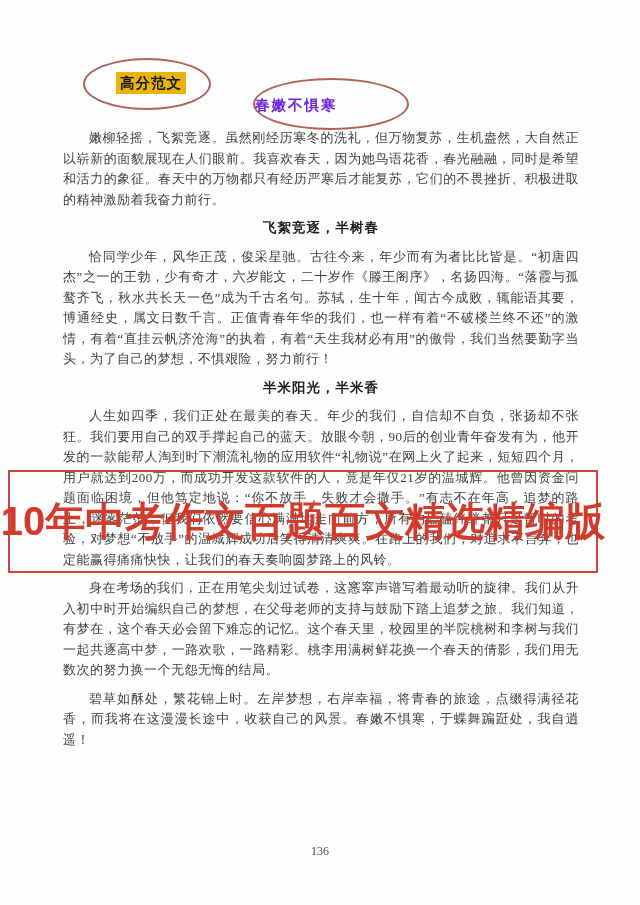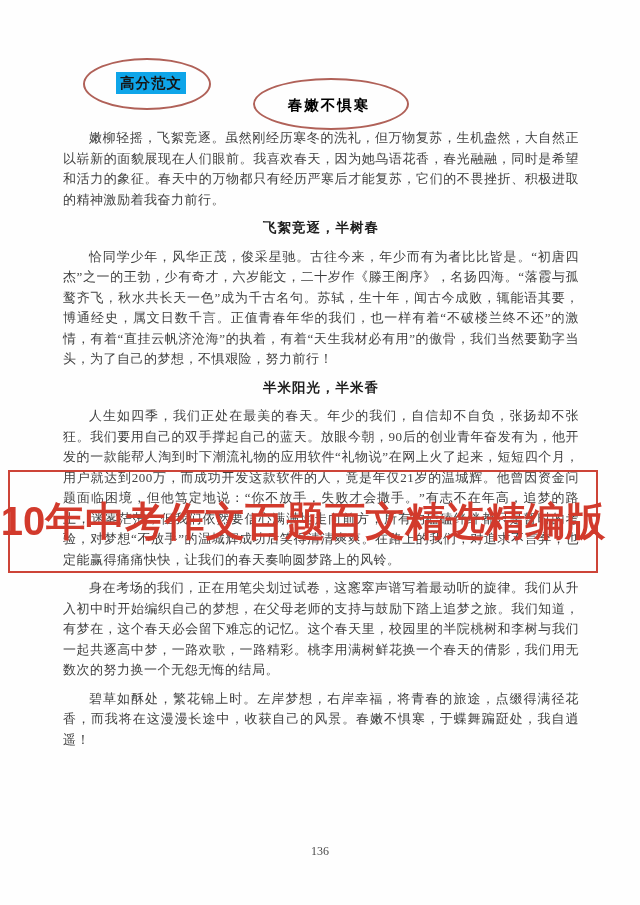--- a/index.html
+++ b/index.html
@@ -7,33 +7,33 @@
     position:relative;
     width:640px;height:905px;
     background:#fefefe;
     overflow:hidden;
     font-family:"Liberation Serif","DejaVu Serif",serif;
     color:#3f3f3f;
   }
   
   .badge{
     position:absolute;left:116px;top:72px;
-    background:#0ea5e9;color:#161616;
+    background:#eab308;color:#161616;
     font-weight:bold;font-size:14.5px;line-height:20px;
     padding:1px 4px;letter-spacing:1px;
   }
   .ellipse{
     position:absolute;border:2px solid #b06158;border-radius:50%;
     background:transparent;
   }
   .ellipse-badge{left:83px;top:58px;width:124px;height:48px;}
   .ellipse-title{left:253px;top:78px;width:152px;height:48px;}
   .essay-title{
     position:absolute;left:255px;top:96px;width:148px;
-    text-align:center;font-weight:bold;font-size:14.5px;color:#000000;
+    text-align:left;font-weight:bold;font-size:14.5px;color:#6d28d9;
     letter-spacing:2px;
   }
   
   .body{
     position:absolute;left:55px;top:120px;width:532px;
     font-size:13px;line-height:20.5px;text-align:justify;
     letter-spacing:0.5px;
   }
   .body p{margin:8px;text-indent:2em;}
   .body h3{

